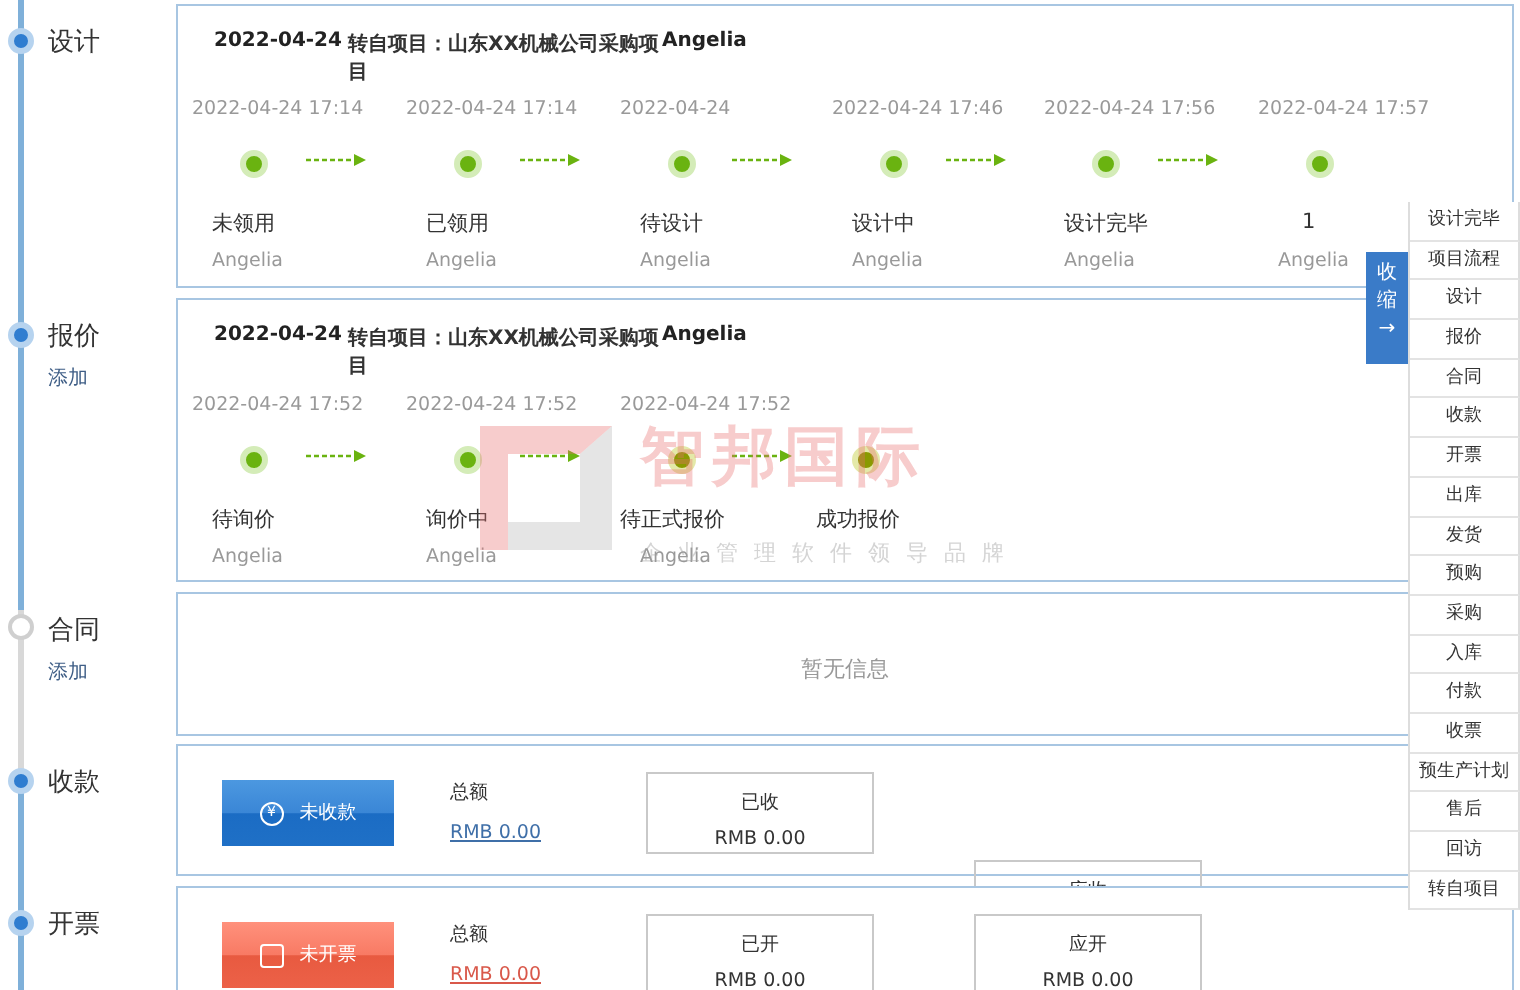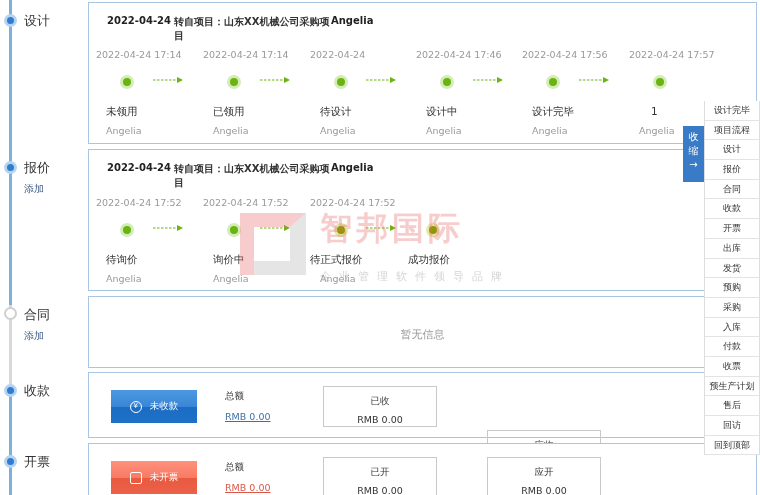--- a/index.html
+++ b/index.html
@@ -256,14 +256,14 @@
   <div class="it">出库</div>
   <div class="it">发货</div>
   <div class="it">预购</div>
   <div class="it">采购</div>
   <div class="it">入库</div>
   <div class="it">付款</div>
   <div class="it">收票</div>
   <div class="it">预生产计划</div>
   <div class="it">售后</div>
   <div class="it">回访</div>
-  <div class="it">回到顶部</div>
+  <div class="it">转自项目</div>
 </div>
 
 </body></html>

